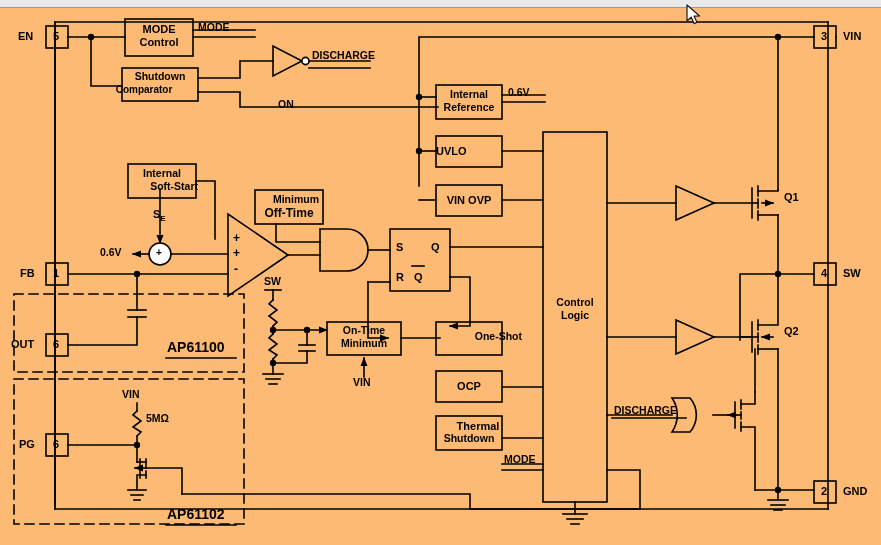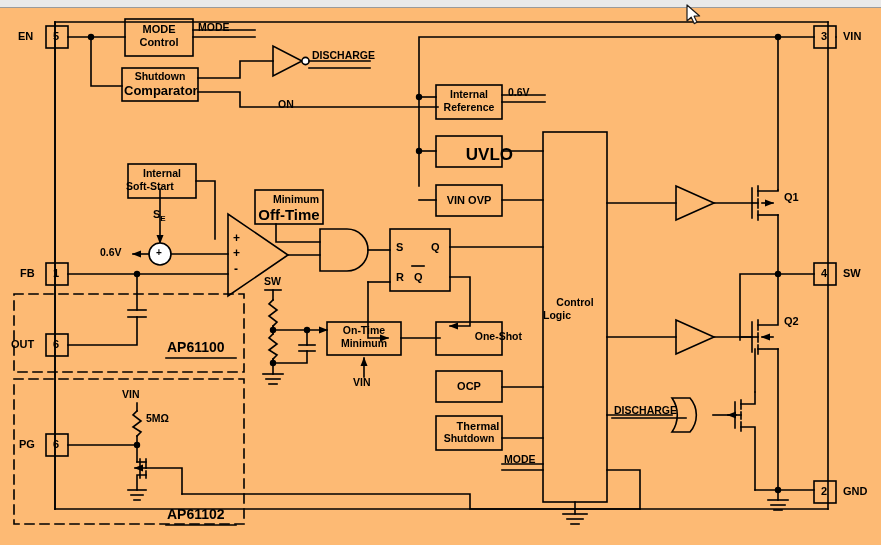--- a/index.html
+++ b/index.html
@@ -272,47 +272,47 @@
   <div class="lbl" style="left:821px;top:267px;font-size:11px">4</div>
   <div class="lbl" style="left:843px;top:267px;font-size:11px">SW</div>
 
   <div class="lbl" style="left:821px;top:485px;font-size:11px">2</div>
   <div class="lbl" style="left:843px;top:485px;font-size:11px">GND</div>
 
   <div class="lbl" style="left:125px;top:23px;width:68px;text-align:center;font-size:11px">MODE</div>
   <div class="lbl" style="left:125px;top:36px;width:68px;text-align:center;font-size:11px">Control</div>
 
   <div class="lbl" style="left:122px;top:71px;width:76px;text-align:center;font-size:10.5px">Shutdown</div>
-  <div class="lbl" style="left:124px;top:84px;width:80px;text-align:left;font-size:13px">Comparator</div>
+  <div class="lbl" style="left:104px;top:84px;width:80px;text-align:center;font-size:10px">Comparator</div>
 
   <div class="lbl" style="left:436px;top:89px;width:66px;text-align:center;font-size:10.5px">Internal</div>
   <div class="lbl" style="left:434px;top:102px;width:70px;text-align:center;font-size:10.5px">Reference</div>
 
-  <div class="lbl" style="left:436px;top:145px;width:77px;text-align:right;font-size:17px">UVLO</div>
+  <div class="lbl" style="left:436px;top:145px;width:77px;text-align:left;font-size:11px">UVLO</div>
 
   <div class="lbl" style="left:436px;top:194px;width:66px;text-align:center;font-size:11px">VIN OVP</div>
 
   <div class="lbl" style="left:128px;top:168px;width:68px;text-align:center;font-size:10.5px">Internal</div>
-  <div class="lbl" style="left:126px;top:181px;width:72px;text-align:left;font-size:10.5px">Soft-Start</div>
+  <div class="lbl" style="left:126px;top:181px;width:72px;text-align:right;font-size:10.5px">Soft-Start</div>
 
   <div class="lbl" style="left:255px;top:194px;width:82px;text-align:center;font-size:10.5px">Minimum</div>
-  <div class="lbl" style="left:255px;top:207px;width:68px;text-align:center;font-size:15px">Off-Time</div>
+  <div class="lbl" style="left:255px;top:207px;width:68px;text-align:center;font-size:12px">Off-Time</div>
 
   <div class="lbl" style="left:327px;top:325px;width:74px;text-align:center;font-size:10.5px">On-Time</div>
   <div class="lbl" style="left:325px;top:338px;width:78px;text-align:center;font-size:10.5px">Minimum</div>
 
   <div class="lbl" style="left:436px;top:331px;width:86px;text-align:right;font-size:10.5px">One-Shot</div>
 
   <div class="lbl" style="left:436px;top:380px;width:66px;text-align:center;font-size:11px">OCP</div>
 
   <div class="lbl" style="left:436px;top:420px;width:84px;text-align:center;font-size:11px">Thermal</div>
   <div class="lbl" style="left:433px;top:433px;width:72px;text-align:center;font-size:10.5px">Shutdown</div>
 
   <div class="lbl" style="left:543px;top:297px;width:64px;text-align:center;font-size:10.5px">Control</div>
-  <div class="lbl" style="left:543px;top:310px;width:64px;text-align:left;font-size:10.5px">Logic</div>
+  <div class="lbl" style="left:543px;top:310px;width:64px;text-align:center;font-size:10.5px">Logic</div>
 
   <div class="lbl" style="left:198px;top:22px;font-size:10.5px">MODE</div>
   <div class="lbl" style="left:312px;top:50px;font-size:10.5px">DISCHARGE</div>
   <div class="lbl" style="left:278px;top:99px;font-size:10.5px">ON</div>
   <div class="lbl" style="left:508px;top:87px;font-size:10.5px">0.6V</div>
 
   <div class="lbl" style="left:153px;top:208px;font-size:11px"><span>S</span><sub style="font-size:8px">E</sub></div>
 
   <div class="lbl" style="left:100px;top:247px;font-size:10.5px">0.6V</div>
 
@@ -330,21 +330,21 @@
   <div class="lbl" style="left:431px;top:241px;font-size:11px">Q</div>
   <div class="lbl" style="left:414px;top:271px;font-size:11px">Q</div>
 
   <div class="lbl" style="left:233px;top:232px;font-size:12px">+</div>
   <div class="lbl" style="left:233px;top:247px;font-size:12px">+</div>
   <div class="lbl" style="left:234px;top:263px;font-size:12px">-</div>
 
   <div class="lbl" style="left:156px;top:247px;font-size:10px">+</div>
 
   <div class="lbl" style="left:784px;top:191px;font-size:11px">Q1</div>
-  <div class="lbl" style="left:784px;top:315px;font-size:11px">Q2</div>
+  <div class="lbl" style="left:784px;top:325px;font-size:11px">Q2</div>
 
   <div class="lbl" style="left:167px;top:340px;font-size:14px">AP61100</div>
   <div class="lbl" style="left:167px;top:507px;font-size:14px">AP61102</div>
 
   <svg width="20" height="24" style="position:absolute;left:686px;top:4px">
     <path d="M1,1 L1,17 L5.2,13.2 L8.2,19.6 L11,18.2 L8.1,12.2 L13.6,12.0 Z" fill="#ffffff" stroke="#1a1a1a" stroke-width="1.2" stroke-linejoin="round"></path>
   </svg>
 
 </div>
 

